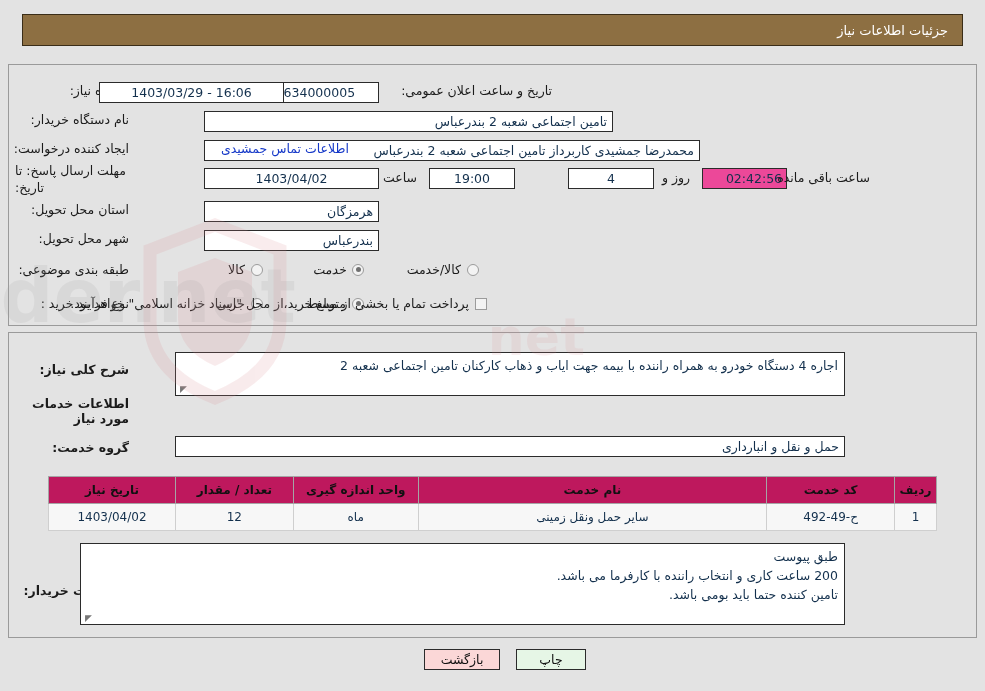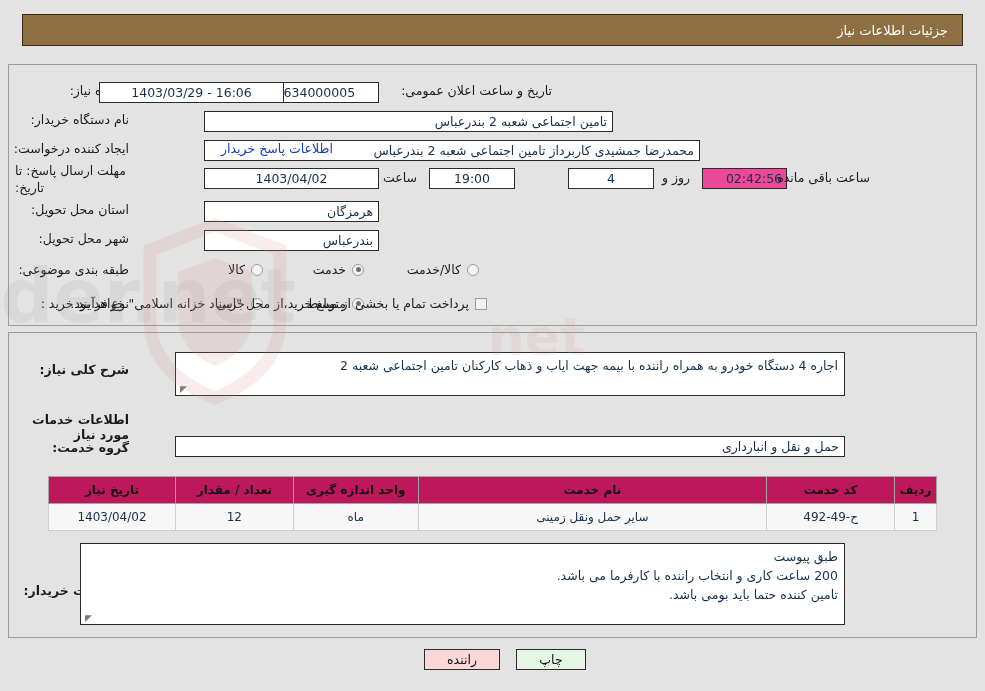--- a/index.html
+++ b/index.html
@@ -224,21 +224,21 @@
 
   <div class="frow" style="right:856px; top:112px; z-index:3;">
     <span class="lbl">نام دستگاه خریدار:</span>
   </div>
   <div class="fld start" style="position:absolute; right:372px; top:111px; width:409px; z-index:3;">تامین اجتماعی شعبه 2 بندرعباس</div>
 
   <div class="frow" style="right:856px; top:141px; z-index:3;">
     <span class="lbl">ایجاد کننده درخواست:</span>
   </div>
   <div class="fld start" style="position:absolute; right:285px; top:140px; width:496px; z-index:3;">محمدرضا جمشیدی کاربرداز تامین اجتماعی شعبه 2 بندرعباس</div>
-  <div class="linktext" style="position:absolute; right:780px; top:141px; z-index:3; right:auto; left:215px;">اطلاعات پاسخ خریدار</div>
+  <div class="linktext" style="position:absolute; right:780px; top:141px; z-index:3; right:auto; left:215px;">اطلاعات تماس جمشیدی</div>
 
   <div class="frow" style="right:856px; top:163px; width:120px; white-space:normal; display:block; z-index:3;">
     <span class="lbl" style="display:block; line-height:1.35;">مهلت ارسال پاسخ: تا تاریخ:</span>
   </div>
   <div class="fld center" style="position:absolute; right:606px; top:168px; width:175px; z-index:3;">1403/04/02</div>
   <span class="plain" style="position:absolute; right:563px; top:170px; z-index:3;">ساعت</span>
   <div class="fld center" style="position:absolute; right:470px; top:168px; width:86px; z-index:3;">19:00</div>
   <div class="fld center" style="position:absolute; right:331px; top:168px; width:86px; z-index:3;">4</div>
   <span class="plain" style="position:absolute; right:290px; top:170px; z-index:3;">روز و</span>
   <div class="fld timer" style="position:absolute; right:198px; top:168px; width:85px; z-index:3;">02:42:56</div>
@@ -254,21 +254,21 @@
   </div>
   <div class="fld start" style="position:absolute; right:606px; top:230px; width:175px; z-index:3;padding-left:36px;">بندرعباس</div>
 
   <div class="frow" style="right:856px; top:262px; z-index:3;">
     <span class="lbl">طبقه بندی موضوعی:</span>
   </div>
   <div class="frow" style="right:716px; top:262px; z-index:3;">
     <span class="radio"></span>
     <span class="opt">کالا</span>
   </div>
-  <div class="frow" style="right:615px; top:262px; z-index:3;">
+  <div class="frow" style="right:615px; top:262px; z-index:3;font-style:italic;">
     <span class="radio on"></span>
     <span class="opt">خدمت</span>
   </div>
   <div class="frow" style="right:500px; top:262px; z-index:3;">
     <span class="radio"></span>
     <span class="opt">کالا/خدمت</span>
   </div>
 
   <div class="frow" style="right:856px; top:296px; z-index:3;">
     <span class="lbl">نوع فرآیند خرید :</span>
@@ -287,21 +287,21 @@
   </div>
 
   <div class="panel" id="panel-bottom"></div>
 
   <div class="section-title" style="right:856px; top:362px; z-index:3;">شرح کلی نیاز:</div>
   <div class="ta" style="right:140px; top:352px; left:175px; height:44px; z-index:3;">
     <span>اجاره 4 دستگاه خودرو به همراه راننده با بیمه جهت ایاب و ذهاب کارکنان تامین اجتماعی شعبه 2</span>
     <span class="resz">◤</span>
   </div>
 
-  <div class="section-title" style="right:856px; top:396px; z-index:3;margin-top:16px;">اطلاعات خدمات مورد نیاز</div>
+  <div class="section-title" style="right:856px; top:396px; z-index:3;">اطلاعات خدمات مورد نیاز</div>
 
   <div class="section-title" style="right:856px; top:440px; z-index:3;">گروه خدمت:</div>
   <div class="fld start" style="position:absolute; right:140px; top:436px; left:175px; z-index:3;">حمل و نقل و انبارداری</div>
 
   <table class="tbl">
     <thead>
       <tr>
         <th style="width:42px;">ردیف</th>
         <th style="width:128px;">کد خدمت</th>
         <th style="width:349px;">نام خدمت</th>
@@ -324,15 +324,15 @@
 
   <div class="section-title" style="right:856px; top:583px; z-index:3;">توضیحات خریدار:</div>
   <div class="ta" style="right:140px; top:543px; left:80px; height:82px; text-align:right; z-index:3;">
     <div>طبق پیوست</div>
     <div>200 ساعت کاری و انتخاب راننده با کارفرما می باشد.</div>
     <div>تامین کننده حتما باید بومی باشد.</div>
     <span class="resz">◤</span>
   </div>
 
   <div class="btn" id="btn-print">چاپ</div>
-  <div class="btn" id="btn-back">راننده</div>
+  <div class="btn" id="btn-back">بازگشت</div>
 
 </div>
 
 </body></html>

